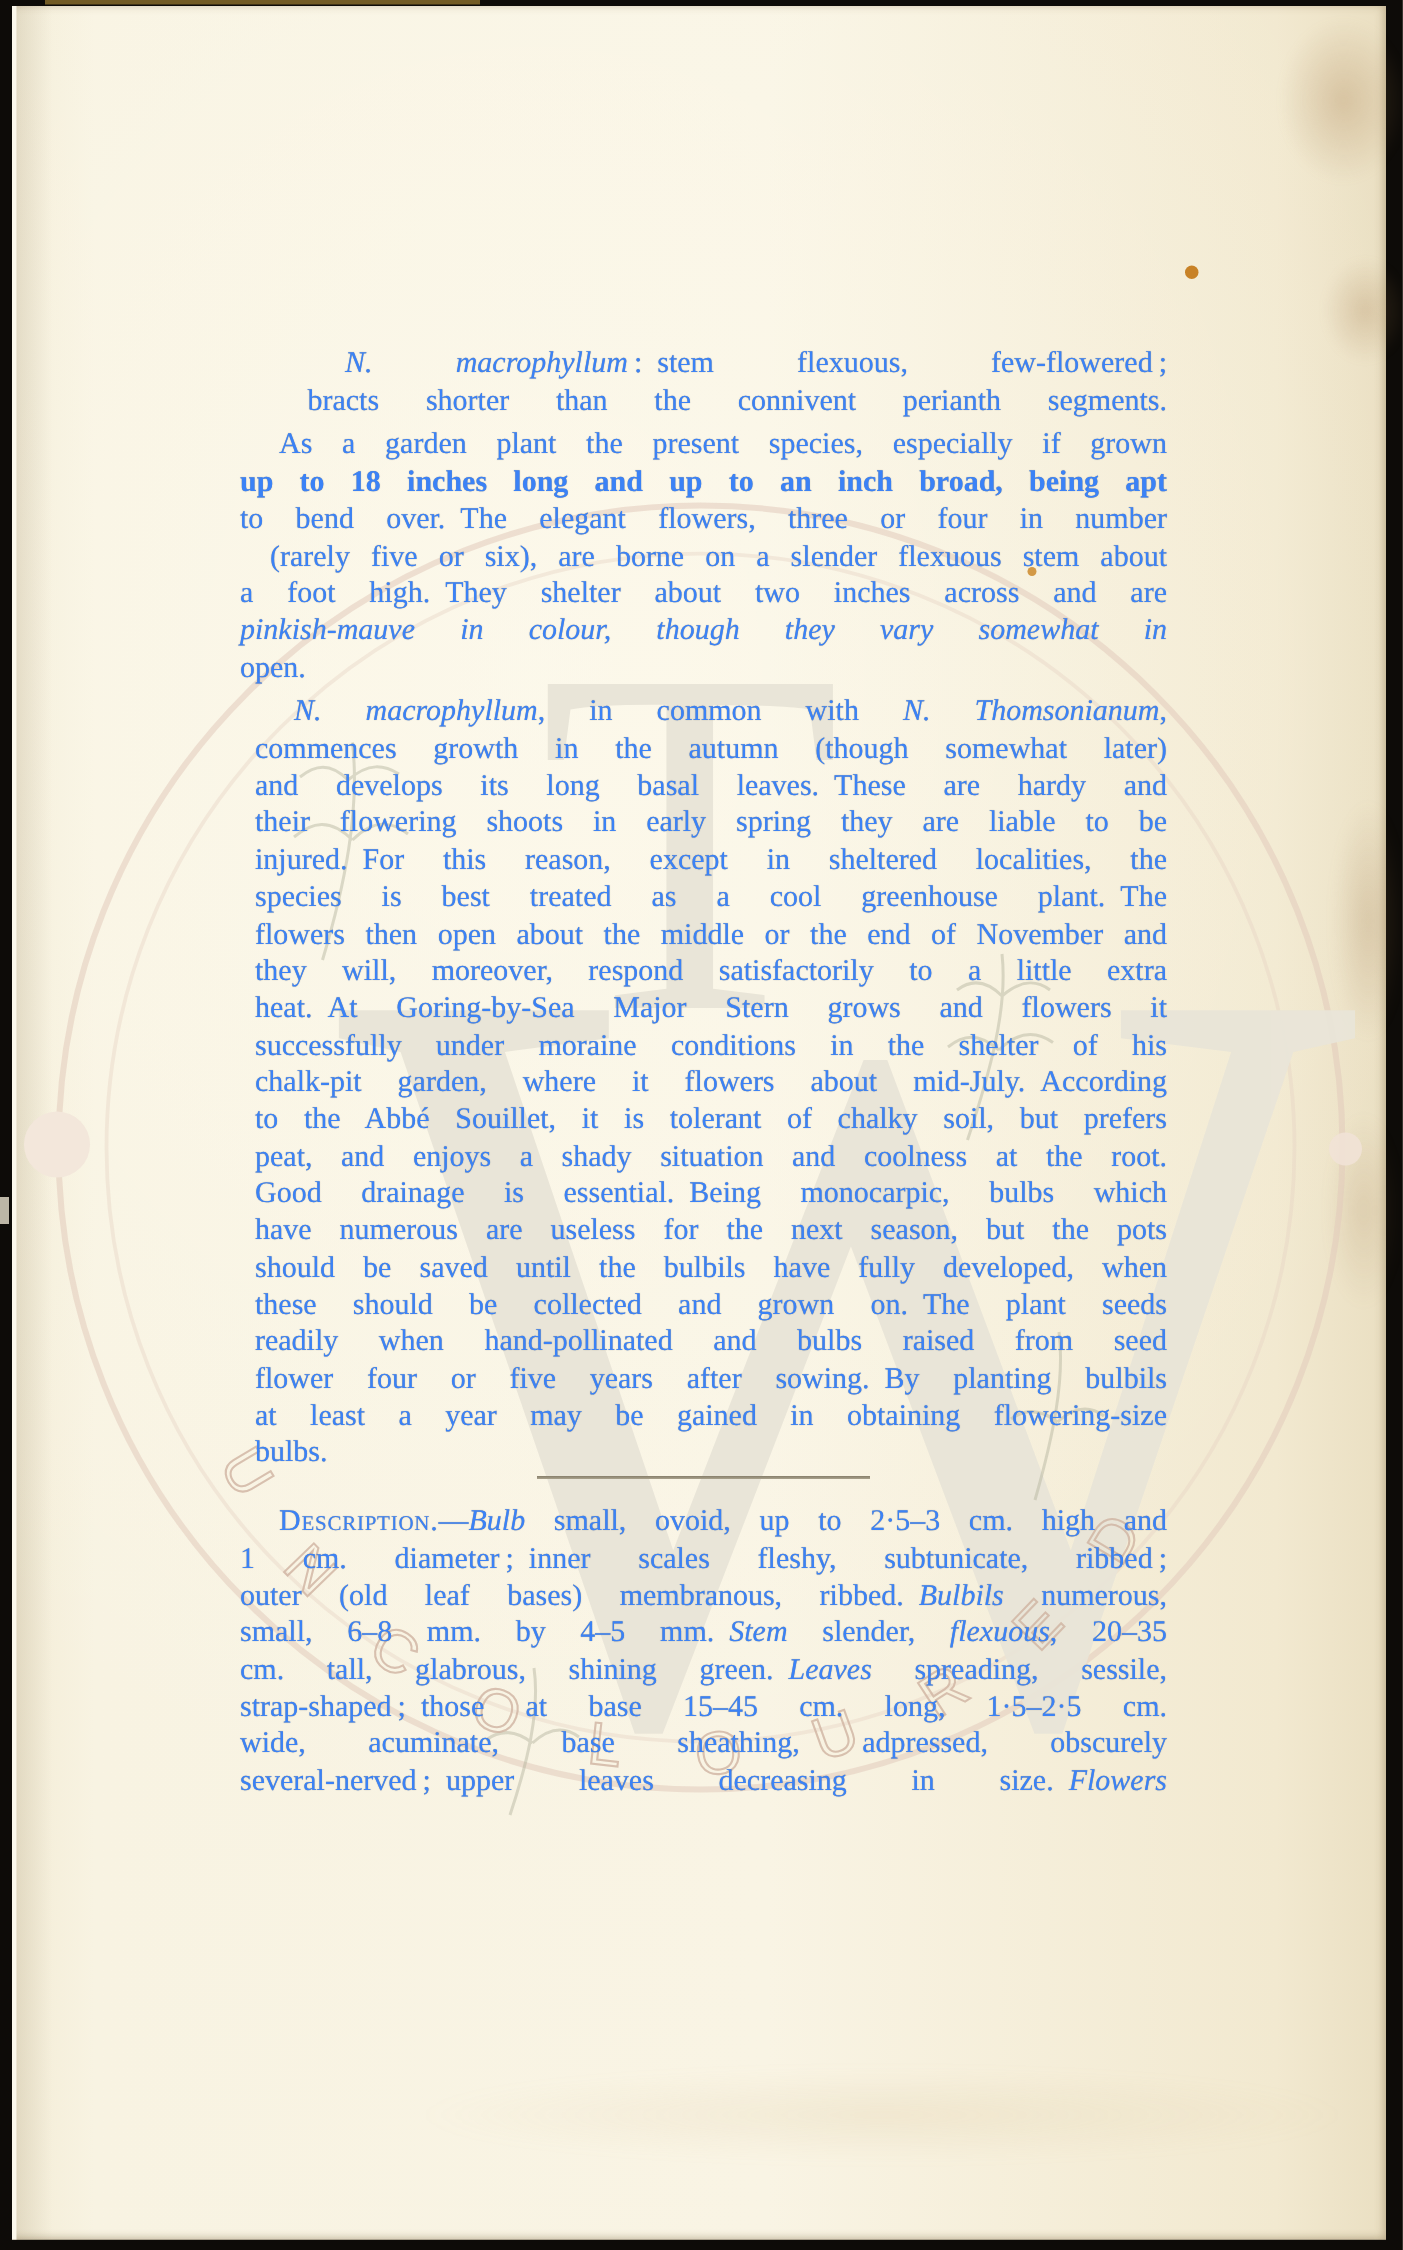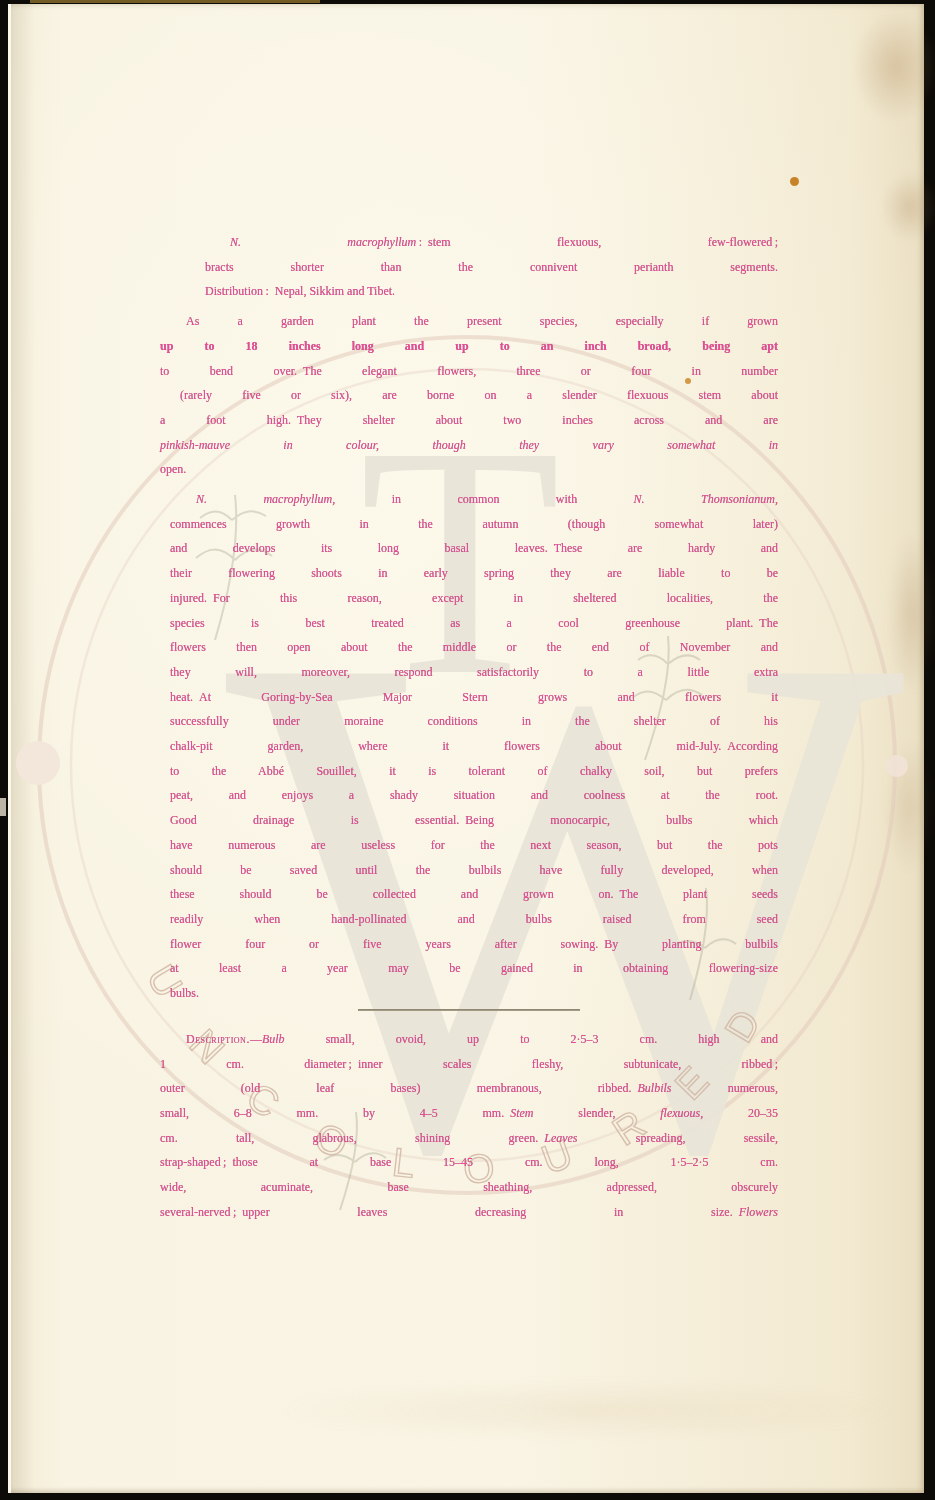--- a/index.html
+++ b/index.html
@@ -10,22 +10,22 @@
            radial-gradient(ellipse 900px 1100px at 38% 30%, rgba(255,252,240,.55), rgba(255,252,240,0) 70%),
            linear-gradient(90deg, #f3ecd6 0%, #f8f3e2 6%, #f9f4e4 55%, #f2e9d0 92%, #eadfc2 100%),
            #f8f3e1;
          box-shadow: inset 3px 0 0 #fbf8ec, inset -2px 0 6px rgba(120,95,55,.25), inset 0 -2px 5px rgba(120,100,60,.18);}
   .edgeL{position:absolute;left:3px;top:0;width:24px;height:100%;
          background:linear-gradient(90deg, rgba(120,100,65,.14), rgba(120,100,65,0));}
   .stain{position:absolute;border-radius:50%;pointer-events:none;}
   .notch{position:absolute;left:0;top:798px;width:6px;height:18px;background:#cfc9b8;opacity:.9;}
   .topline{position:absolute;left:30px;top:0;width:290px;height:3px;background:rgba(198,158,62,.55);}
   svg.wm{position:absolute;left:0;top:0;pointer-events:none;}
-  .text-col{position:absolute;left:160px;top:230px;width:618px;color:#ec4899;
-            font-size:12px;line-height:24.7px;
+  .text-col{position:absolute;left:160px;top:230px;width:618px;color:#3b82f6;
+            font-size:20px;line-height:24.7px;
             text-shadow:0 0 .6px rgba(61,56,44,.55);}
   .line{text-align:justify;text-align-last:justify;white-space:pre-wrap;}
   .line.left{text-align-last:left;}
   .line i{font-style:italic;}
   .sc{font-variant:small-caps;letter-spacing:.5px;}
   .rule{height:2px;width:222px;margin:3px auto 16px auto;
         background:linear-gradient(180deg,#877f6b,#aaa28c);}
 </style>
 </head>
 <body>
@@ -69,21 +69,20 @@
     </g>
   </svg>
 
   <div class="notch"></div>
   <div class="topline"></div>
 
   <div class="text-col">
       <div>
         <div class="line" style="padding-left: 70px;"><i>N. macrophyllum</i> : stem flexuous, few-flowered ;</div>
         <div class="line" style="padding-left: 45px;">bracts shorter than the connivent perianth segments.</div>
-        <div class="line left" style="padding-left: 45px;">Distribution : Nepal, Sikkim and Tibet.</div>
       </div>
       <div style="margin-top: 5px;">
         <div class="line" style="padding-left: 26px;">As a garden plant the present species, especially if grown</div>
         <div class="line" style="padding-left: 0px; font-weight: bold;">up to 18 inches long and up to an inch broad, being apt</div>
         <div class="line" style="padding-left: 0px;">to bend over. The elegant flowers, three or four in number</div>
         <div class="line" style="padding-left: 0px; margin-left: 20px;">(rarely five or six), are borne on a slender flexuous stem about</div>
         <div class="line" style="padding-left: 0px;">a foot high. They shelter about two inches across and are</div>
         <div class="line" style="padding-left: 0px; font-style: italic;">pinkish-mauve in colour, though they vary somewhat in</div>
         <div class="line left" style="padding-left: 0px;">open.</div>
       </div>

